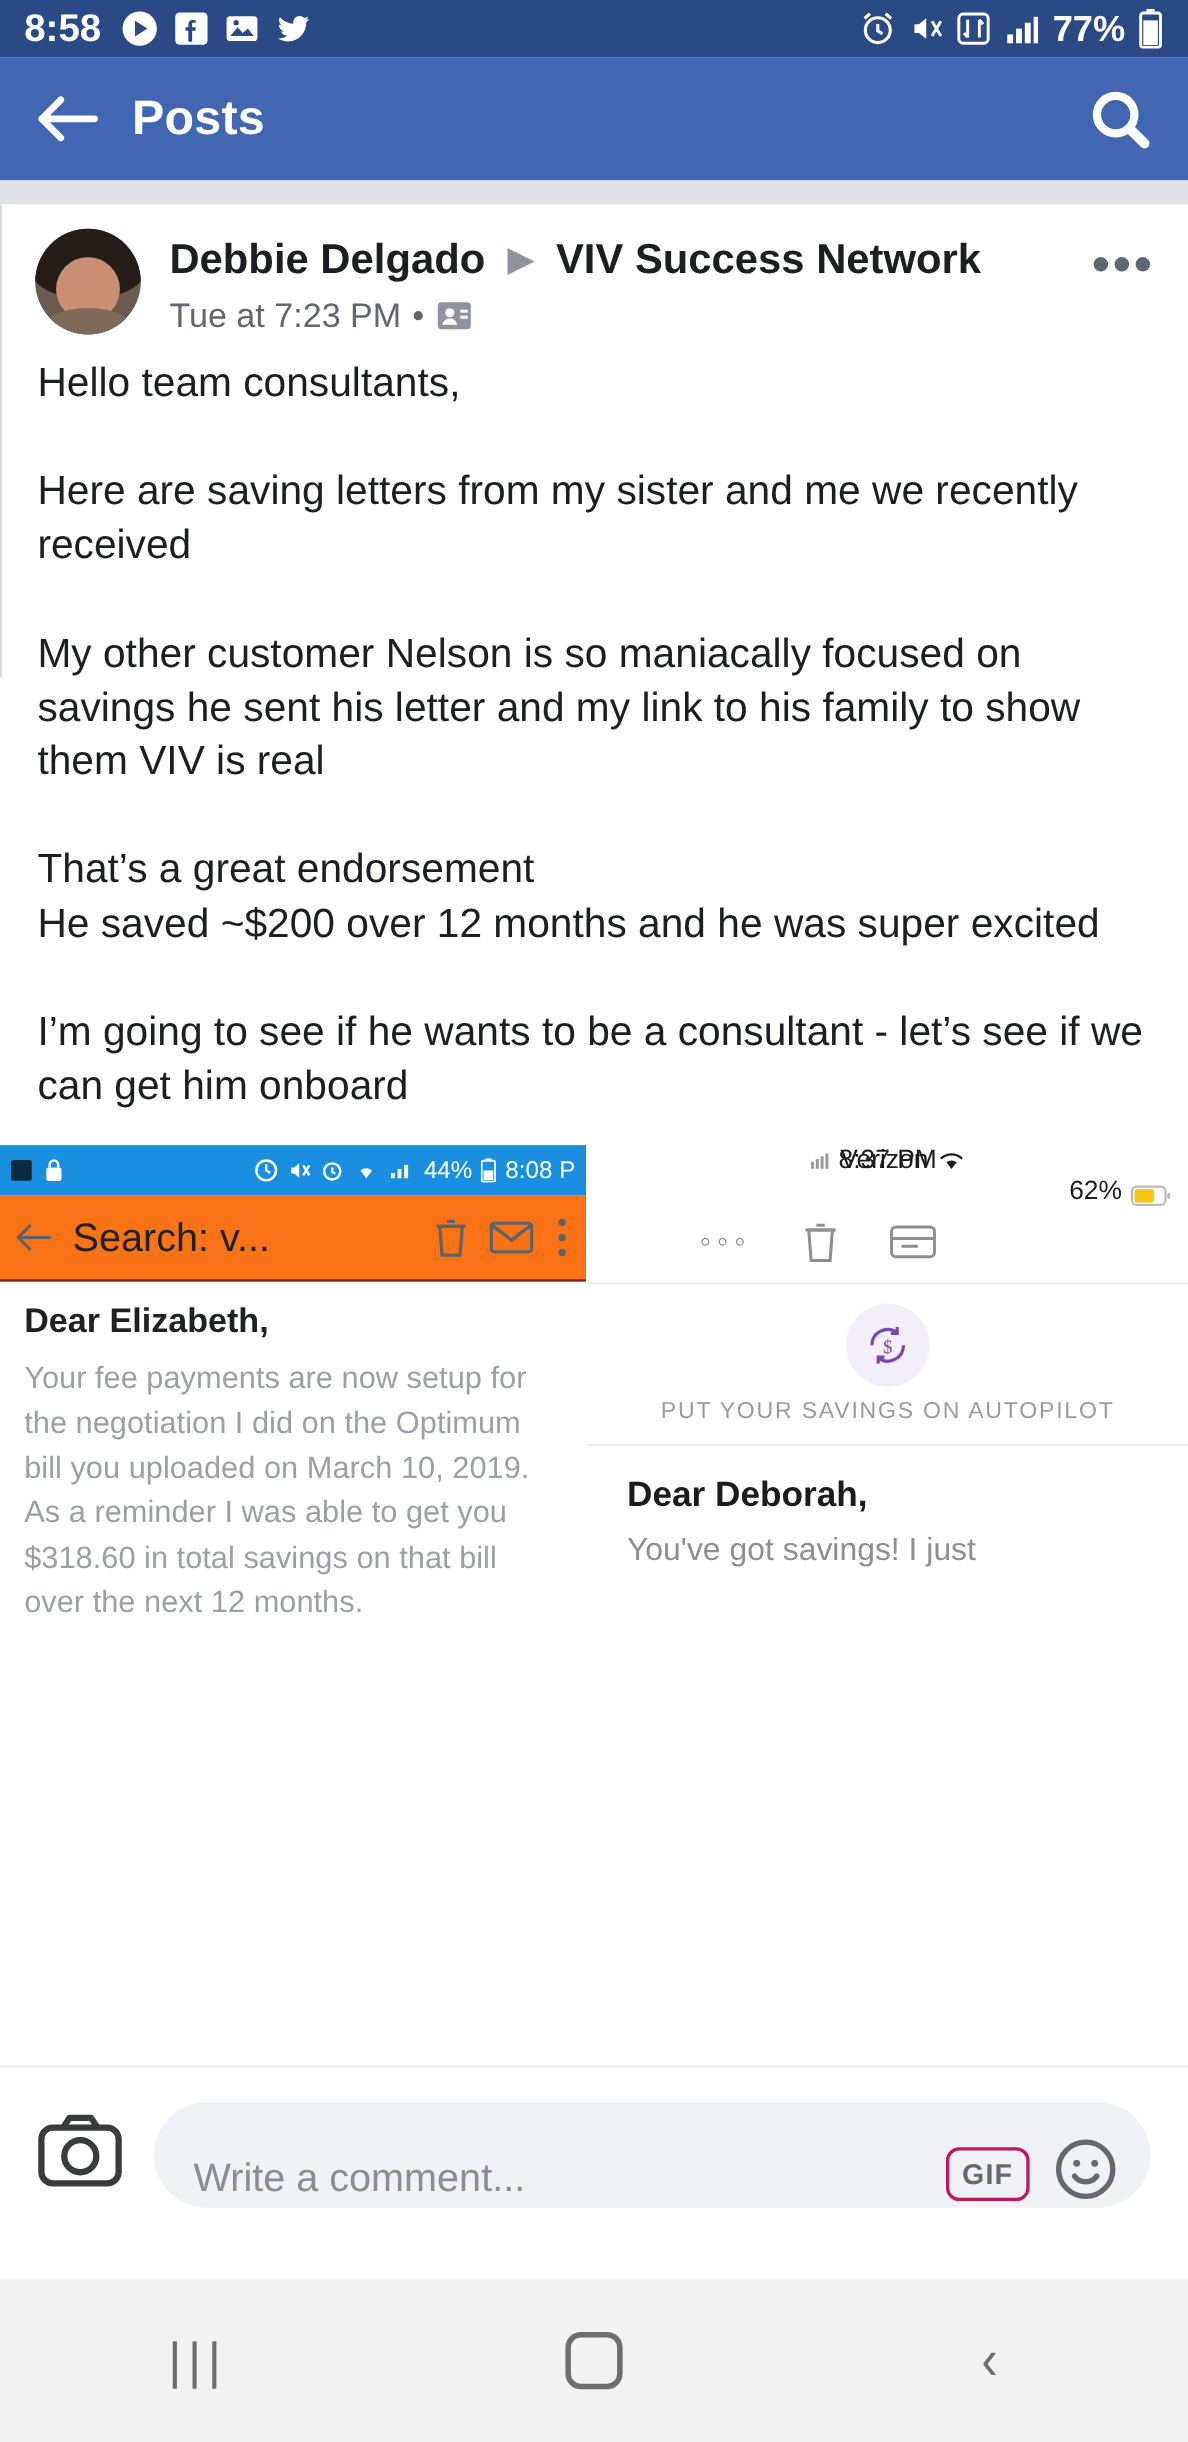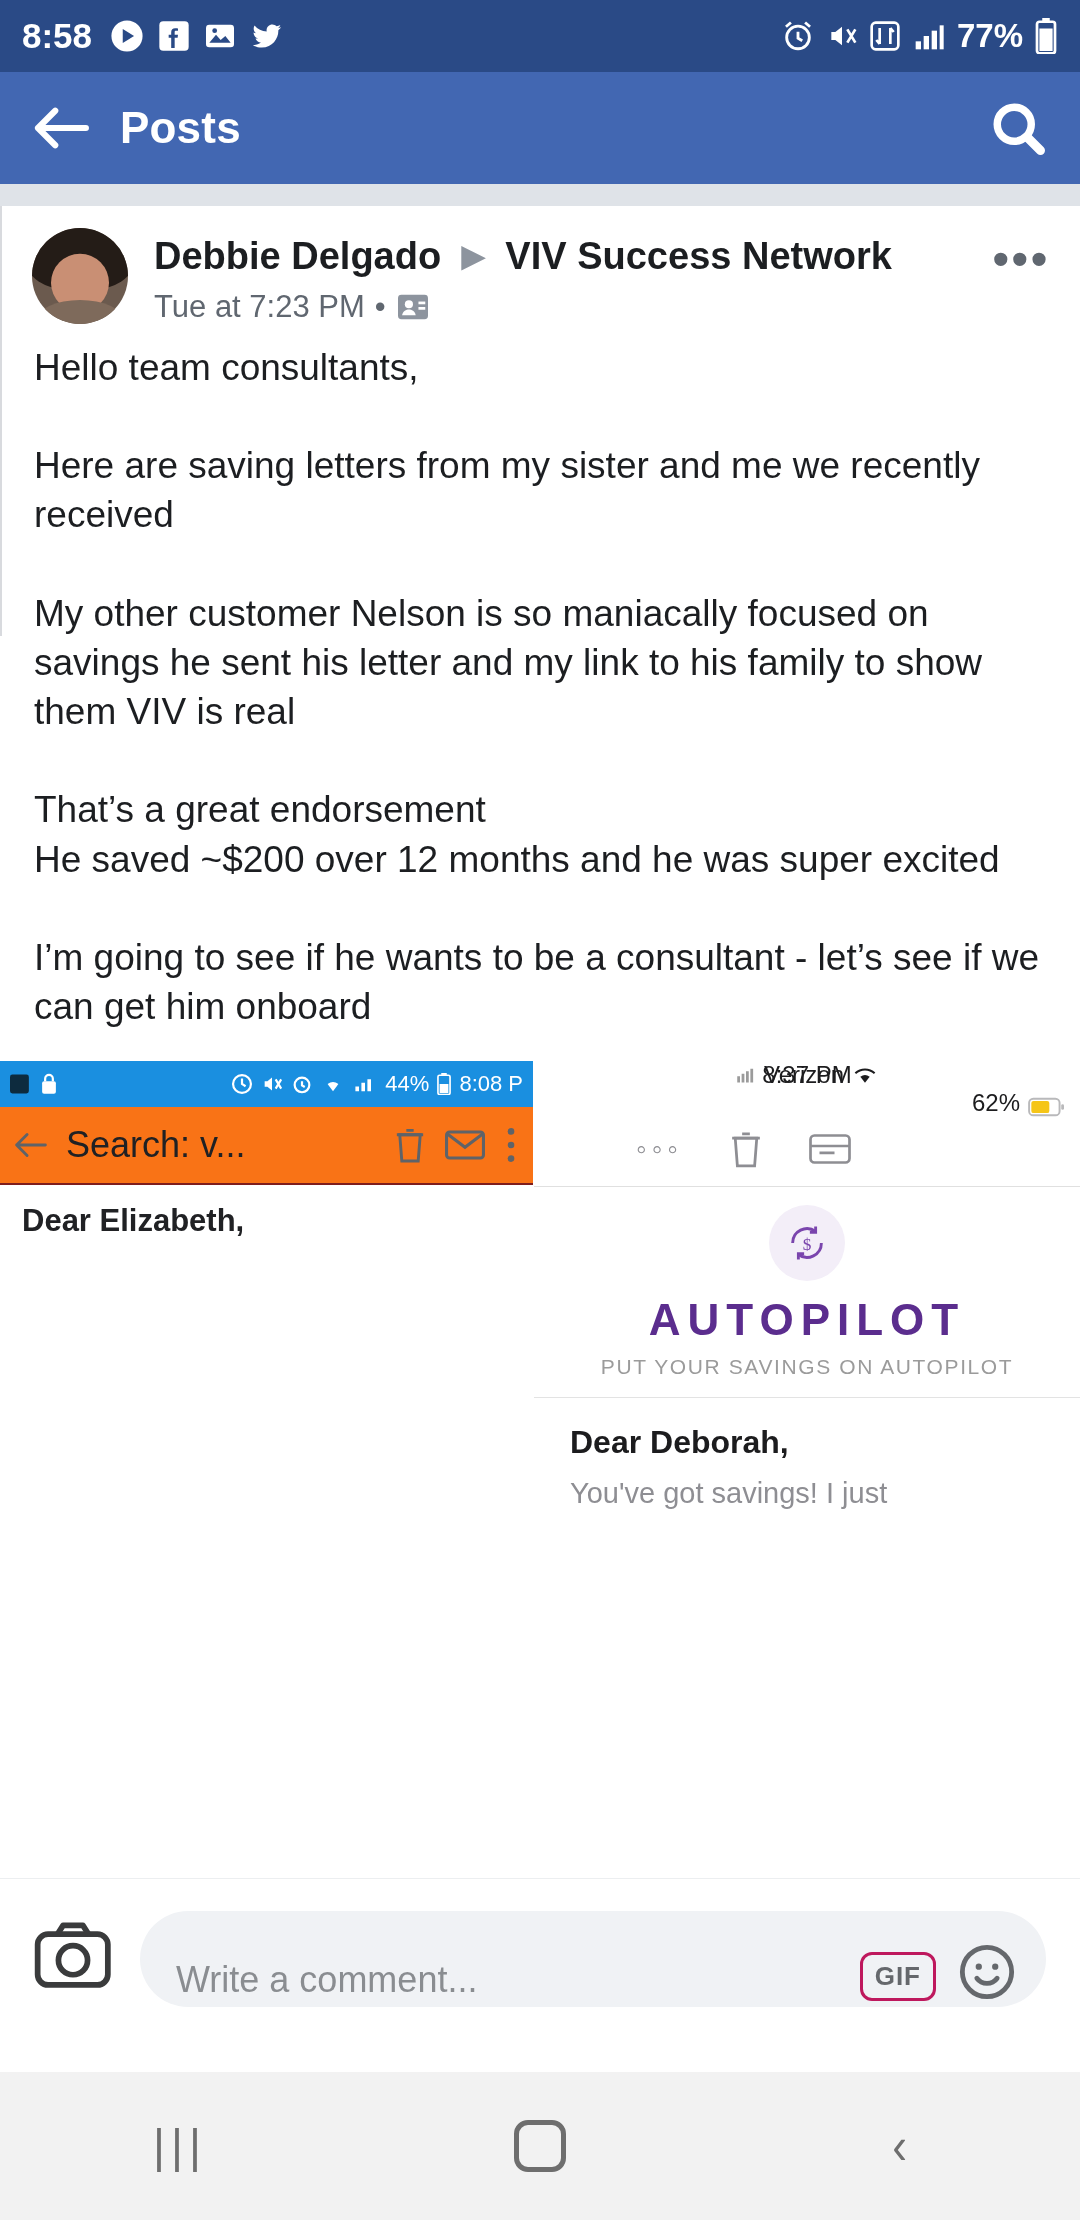--- a/index.html
+++ b/index.html
@@ -11,21 +11,21 @@
   }
   #screen {
     position: relative;
     width: 1080px; height: 2220px;
     background: #ffffff;
     overflow: hidden;
   }
 
   
   .statusbar {
-    height: 72px;
+    height: 52px;
     background: #2a4a86;
     color: #ffffff;
     display: flex;
     align-items: center;
     padding: 0 22px;
     font-size: 33px;
     font-weight: bold;
   }
   .sb-clock { font-size: 35px; font-weight: bold; letter-spacing: 0px; }
   .sb-left-icons { display: flex; align-items: center; gap: 14px; margin-left: 18px; }
@@ -407,20 +407,21 @@
             <svg width="16" height="38" viewBox="0 0 6 24">
                 <circle cx="3" cy="3.4" r="2.1" fill="#5f6368"></circle>
                 <circle cx="3" cy="12" r="2.1" fill="#5f6368"></circle>
                 <circle cx="3" cy="20.6" r="2.1" fill="#5f6368"></circle>
               </svg>
           </span>
         </div>
 
         <div class="shotA-body">
           <div class="shotA-greet">Dear Elizabeth,</div>
+          <div class="shotA-text">Your fee payments are now setup for the negotiation I did on the Optimum bill you uploaded on March 10, 2019. As a reminder I was able to get you $318.60 in total savings on that bill over the next 12 months.</div>
         </div>
       </div>
 
       <div class="shotB">
         <div class="shotB-status">
           <span class="carrier">
             <span class="ic">
               <svg width="20" height="20" viewBox="0 0 16 16">
                   <rect x="1" y="9" width="2.2" height="5" fill="#9b9b9b"></rect>
                   <rect x="4.5" y="7" width="2.2" height="7" fill="#9b9b9b"></rect>
@@ -467,21 +468,20 @@
 
         <div class="shotB-logo">
           <div class="badge">
             <svg width="46" height="46" viewBox="0 0 32 32">
               <path d="M6 16a10 10 0 0116-8" fill="none" stroke="#7a45ad" stroke-width="2"></path>
               <path d="M26 16a10 10 0 01-16 8" fill="none" stroke="#7a45ad" stroke-width="2"></path>
               <path d="M22 4.5V8.5h-4M10 27.5V23.5h4" fill="none" stroke="#7a45ad" stroke-width="2"></path>
               <text x="16" y="21" font-size="12" fill="#7a45ad" text-anchor="middle" font-family="Liberation Serif, serif">$</text>
             </svg>
           </div>
-          <div class="shotB-word">AUTOPILOT</div>
           <div class="shotB-tag">PUT YOUR SAVINGS ON AUTOPILOT</div>
         </div>
         <div class="shotB-rule"></div>
         <div class="shotB-greet">Dear Deborah,</div>
         <div class="shotB-line">You've got savings! I just</div>
       </div>
     </div>
   </div>
 
   <div class="commentbar">

